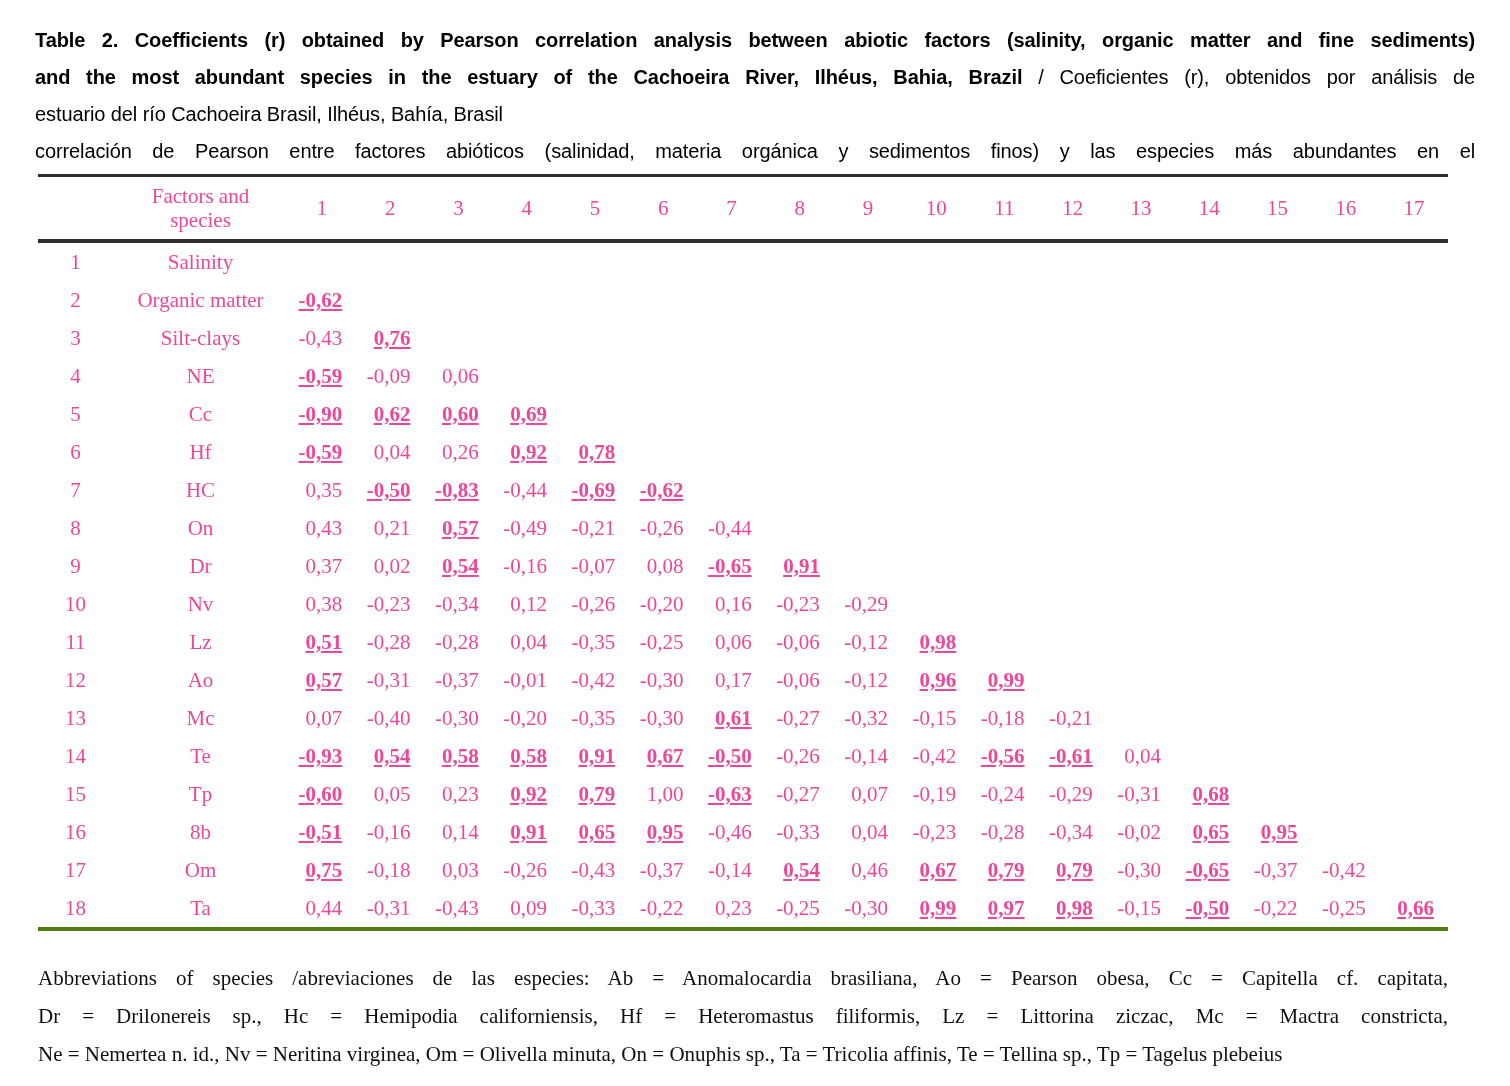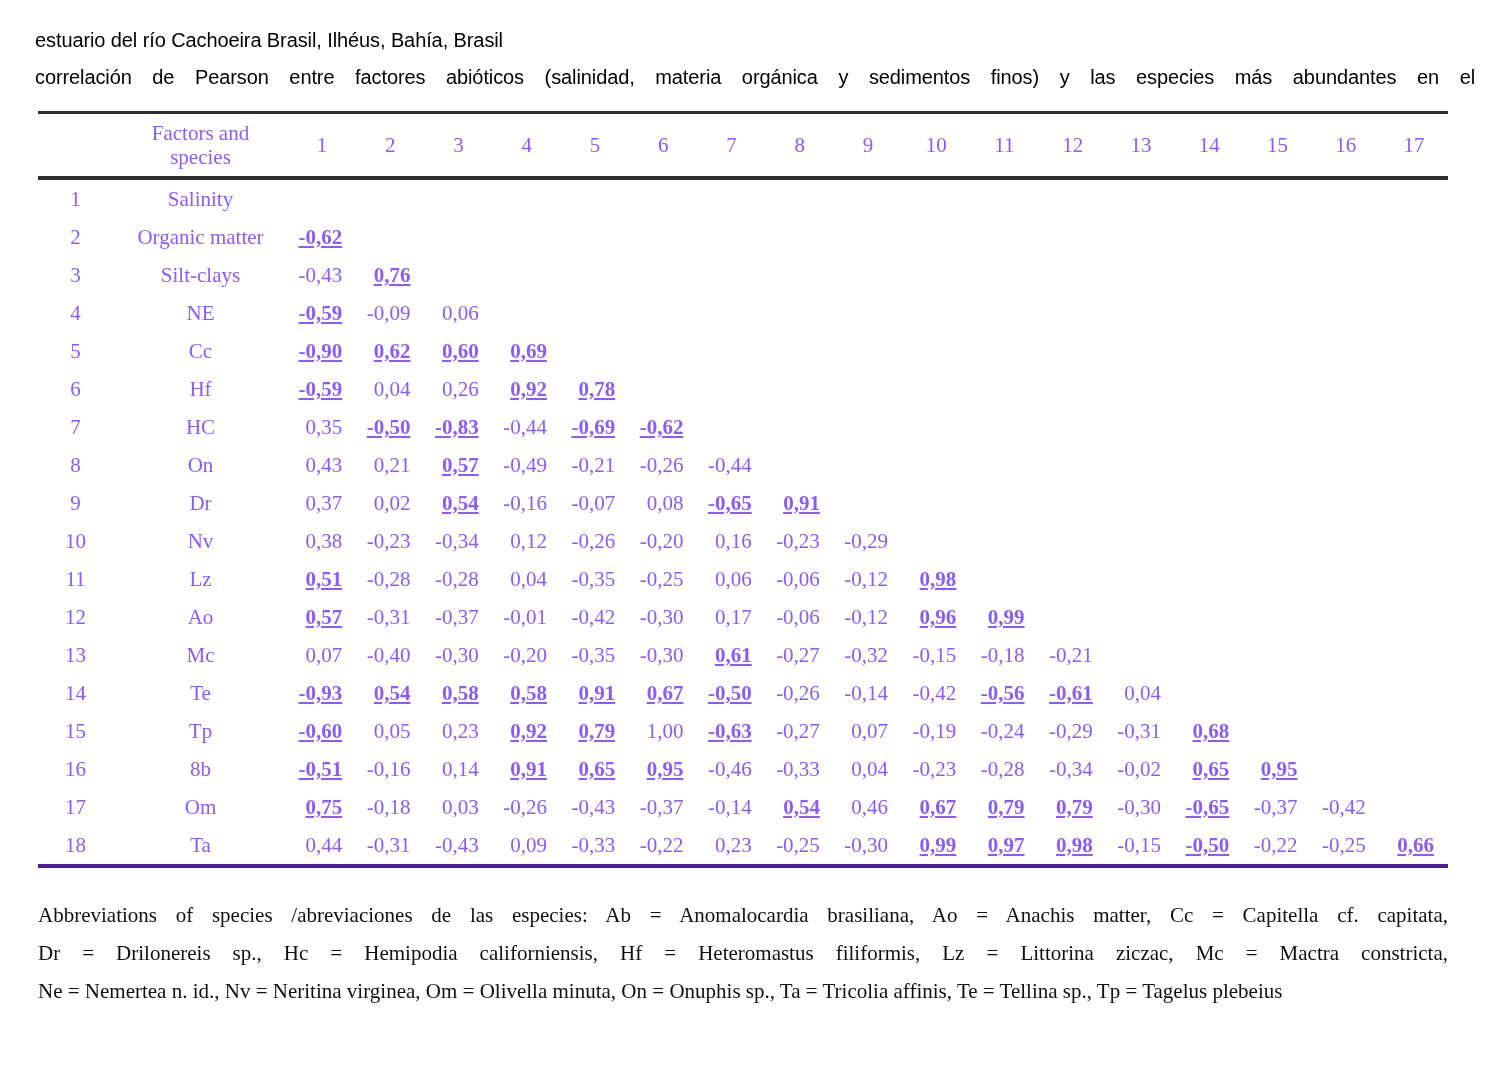--- a/index.html
+++ b/index.html
@@ -30,29 +30,29 @@
   .txt-line { text-align: left; }
   .txt-line.just {
     text-align: justify;
     text-align-last: justify;
   }
   .b { font-weight: bold; }
   .i { }
 
   
   .corr-table {
-    margin: 15px 0 0 38px;
+    margin: 4px 0 0 38px;
     width: 1410px;
     border-collapse: collapse;
     table-layout: fixed;
     font-family: "Liberation Serif", serif;
     font-size: 21px;
-    color: #8b5cf6;
+    color: #ec4899;
     border-top: 3px solid #2e2e2e;
-    border-bottom: 4px solid #4c1d95;
+    border-bottom: 4px solid #4d7c0f;
   }
   .corr-table thead tr {
     border-bottom: 4px solid #2e2e2e;
   }
   .corr-table th {
     font-weight: normal;
     height: 62px;
     vertical-align: middle;
     text-align: center;
     padding: 0;
@@ -86,20 +86,22 @@
     line-height: 38px;
     color: #101010;
   }
 </style>
 </head>
 <body>
 
 <div class="page">
 
   <div class="title">
+      <div class="txt-line just"><span class="b">Table 2. Coefficients (r) obtained by Pearson correlation analysis between abiotic factors (salinity, organic matter and fine sediments)</span></div>
+      <div class="txt-line just"><span class="b">and the most abundant species in the estuary of the Cachoeira River, Ilhéus, Bahia, Brazil</span><span> / Coeficientes (r), obtenidos por análisis de</span></div>
       <div class="txt-line"><span>estuario del río Cachoeira Brasil, Ilhéus, Bahía, Brasil</span></div>
       <div class="txt-line just"><span>correlación de Pearson entre factores abióticos (salinidad, materia orgánica y sedimentos finos) y las especies más abundantes en el</span></div>
     </div>
 
   <table class="corr-table">
       <colgroup>
         <col style="width: 75px;">
         <col style="width: 175px;">
         <col>
         <col>
@@ -520,18 +522,18 @@
           <td class="val">-0,15</td>
           <td class="val b">-0,50</td>
           <td class="val">-0,22</td>
           <td class="val">-0,25</td>
           <td class="val b">0,66</td>
         </tr>
       </tbody>
   </table>
 
   <div class="footnote">
-      <div class="txt-line just"><span>Abbreviations of species /abreviaciones de las especies: Ab = </span><span class="i">Anomalocardia brasiliana</span><span>, Ao = </span><span class="i">Anachis matter</span><span>, Cc = </span><span class="i">Capitella</span><span> cf. </span><span class="i">capitata</span><span>,</span></div>
+      <div class="txt-line just"><span>Abbreviations of species /abreviaciones de las especies: Ab = </span><span class="i">Anomalocardia brasiliana</span><span>, Ao = </span><span class="i">Pearson obesa</span><span>, Cc = </span><span class="i">Capitella</span><span> cf. </span><span class="i">capitata</span><span>,</span></div>
       <div class="txt-line just"><span>Dr = </span><span class="i">Drilonereis</span><span> sp., Hc = </span><span class="i">Hemipodia californiensis</span><span>, Hf = </span><span class="i">Heteromastus filiformis</span><span>, Lz = </span><span class="i">Littorina ziczac</span><span>, Mc = </span><span class="i">Mactra constricta</span><span>,</span></div>
       <div class="txt-line"><span>Ne = Nemertea n. id., Nv = </span><span class="i">Neritina virginea</span><span>, Om = </span><span class="i">Olivella minuta</span><span>, On = </span><span class="i">Onuphis</span><span> sp., Ta = </span><span class="i">Tricolia affinis</span><span>, Te = </span><span class="i">Tellina</span><span> sp., Tp = </span><span class="i">Tagelus plebeius</span></div>
     </div>
 
 </div>
 
 </body></html>

